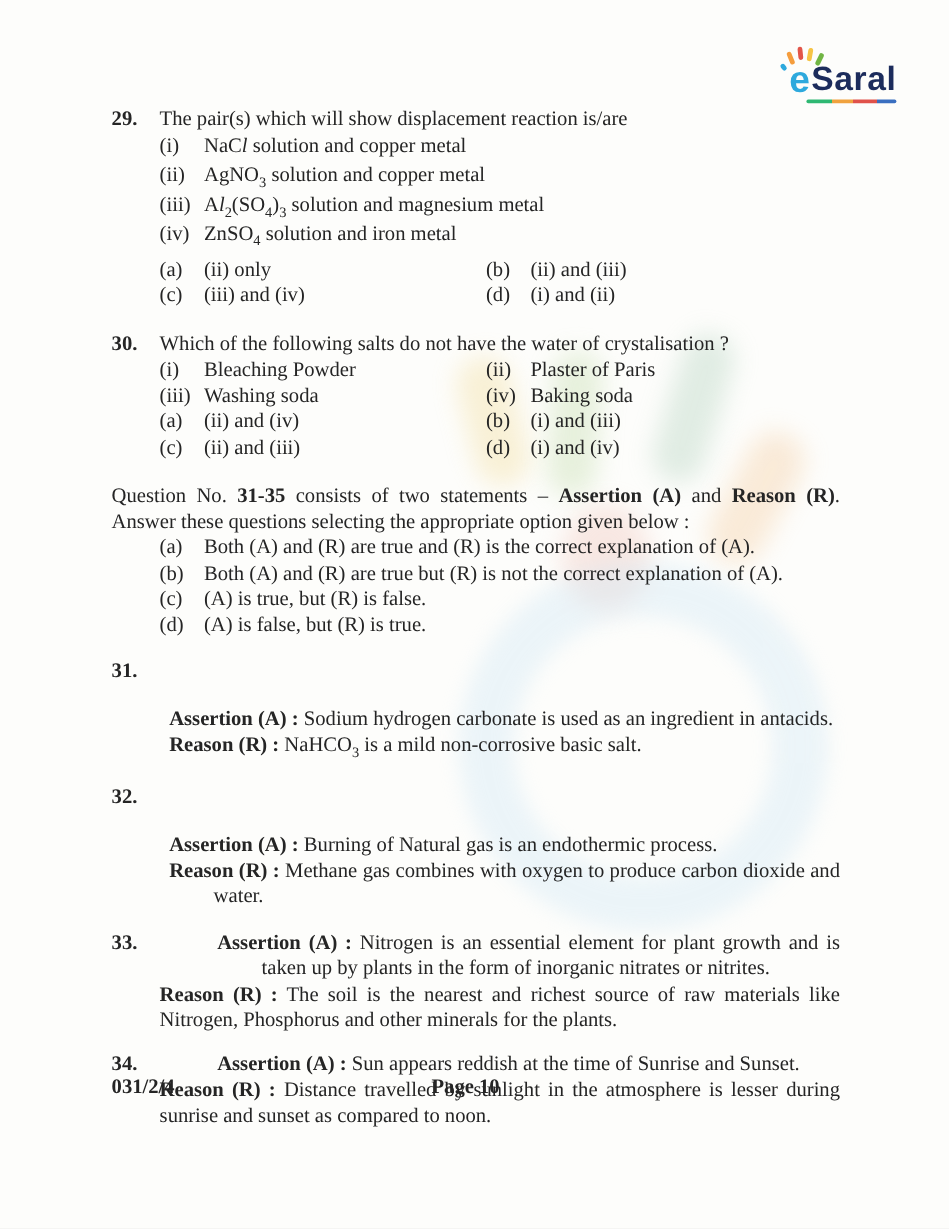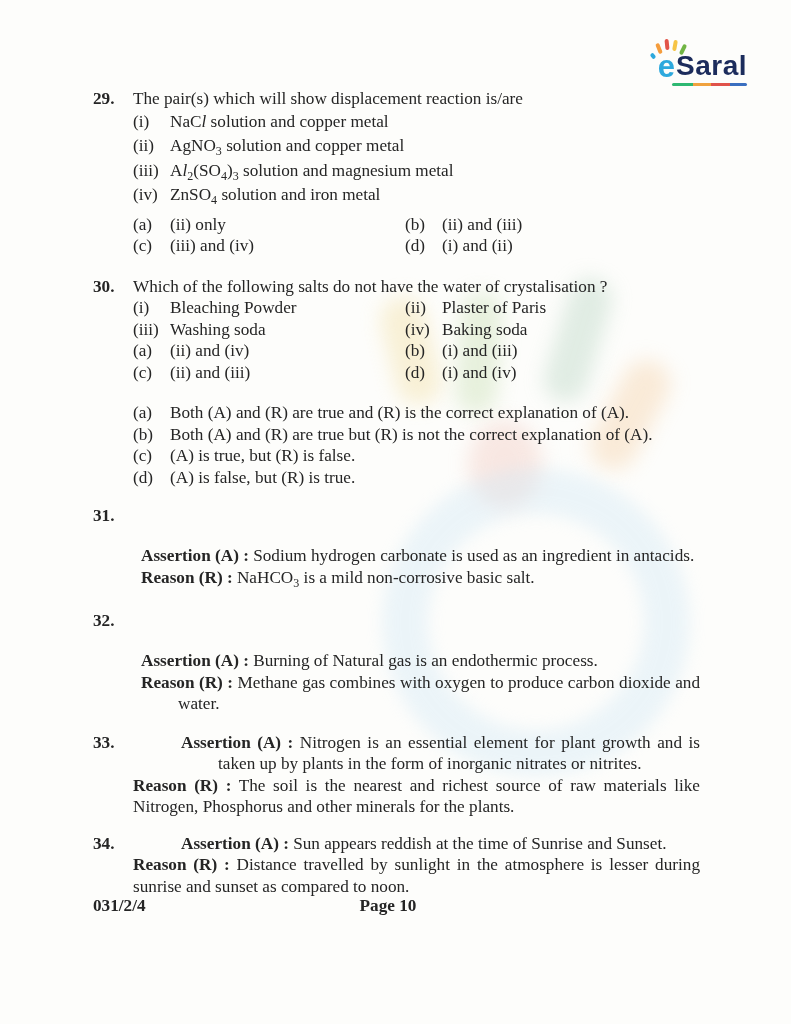--- a/index.html
+++ b/index.html
@@ -169,20 +169,21 @@
               <div class="lrow">
     <span class="llabel">(d)</span>
     <span class="ltext">(i) and (iv)</span>
   </div>
             </div>
     </div>
   </section>
       </div>
 
     <section id="instructions">
+      <div class="ipara">Question No. <b>31-35</b> consists of two statements – <b>Assertion (A)</b> and <b>Reason (R)</b>. Answer these questions selecting the appropriate option given below :</div>
       <div class="opts">
           <div class="lrow" style="white-space: normal;">
     <span class="llabel">(a)</span>
     <span class="ltext">Both (A) and (R) are true and (R) is the correct explanation of (A).</span>
   </div>
           <div class="lrow" style="white-space: normal;">
     <span class="llabel">(b)</span>
     <span class="ltext">Both (A) and (R) are true but (R) is not the correct explanation of (A).</span>
   </div>
           <div class="lrow" style="white-space: normal;">

